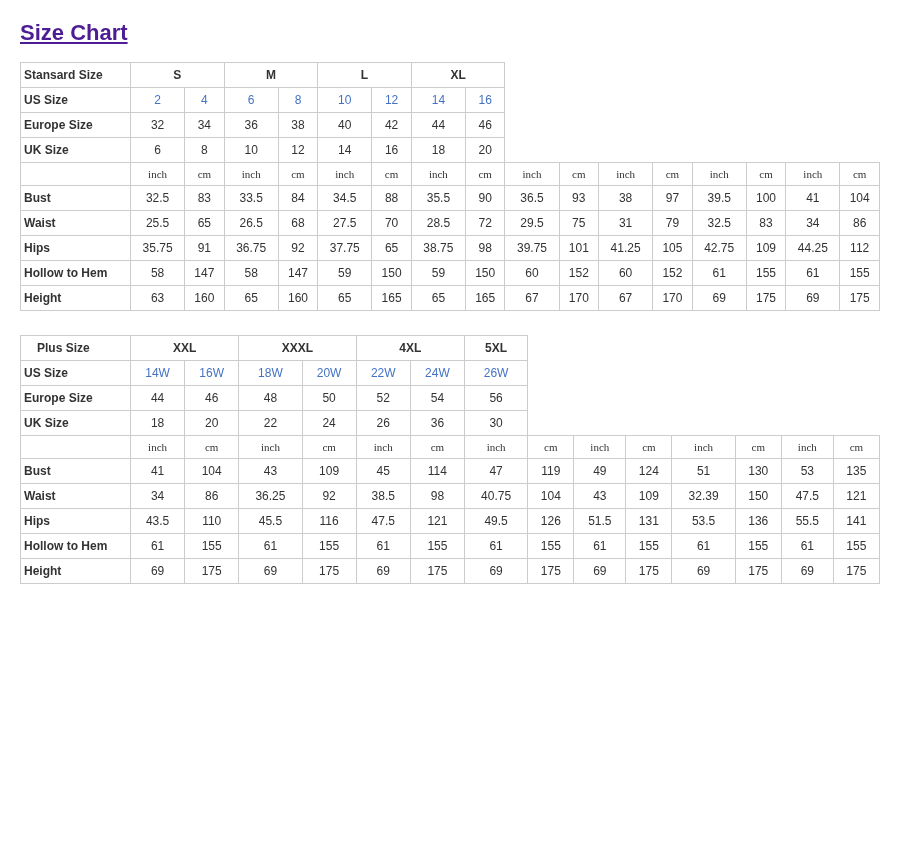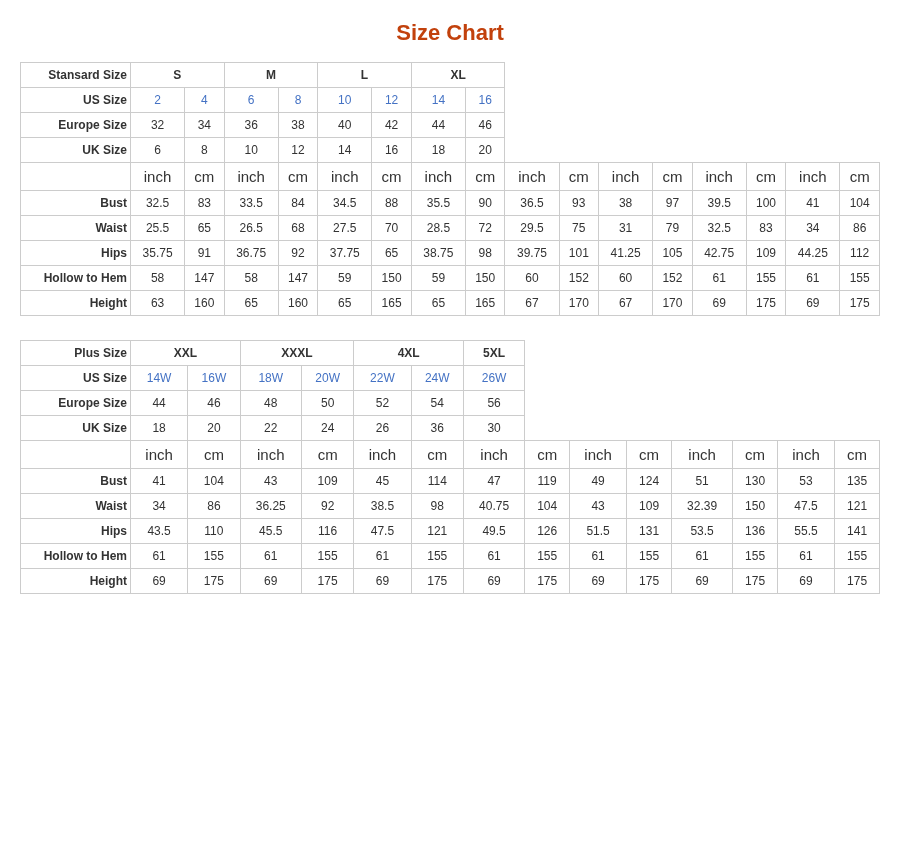--- a/index.html
+++ b/index.html
@@ -3,55 +3,57 @@
   <meta charset="utf-8">
   <style>
     * { box-sizing: border-box; margin: 0; padding: 0; }
     body {
       font-family: Arial, sans-serif;
       background: #fff;
       padding: 20px;
       width: 900px;
     }
     h1 {
-      text-align: center;
-      color: #c2410c;
+      text-align: left;
+      color: #4c1d95;
       font-size: 22px;
       margin-bottom: 16px;
       font-weight: bold;
+      text-decoration: underline;
     }
     .table-wrapper {
       margin-bottom: 24px;
     }
     table {
       width: 100%;
       border-collapse: collapse;
       font-size: 12px;
     }
     th, td {
       border: 1px solid #ccc;
       text-align: center;
       padding: 5px 3px;
       color: #333;
     }
     .row-header {
       font-weight: bold;
       background: #fff;
-      text-align: right;
+      text-align: left;
     }
     .col-header {
       font-weight: bold;
       background: #fff;
     }
     .blue-val {
       color: #4472c4;
     }
     .sub-header {
       background: #fff;
-      font-size: 15px;
+      font-size: 11px;
+      font-family: Liberation Serif, serif;
     }
   </style>
 </head>
 <body>
 
 <h1>Size Chart</h1>
 
 <div class="table-wrapper">
   <table>
     <tbody>

